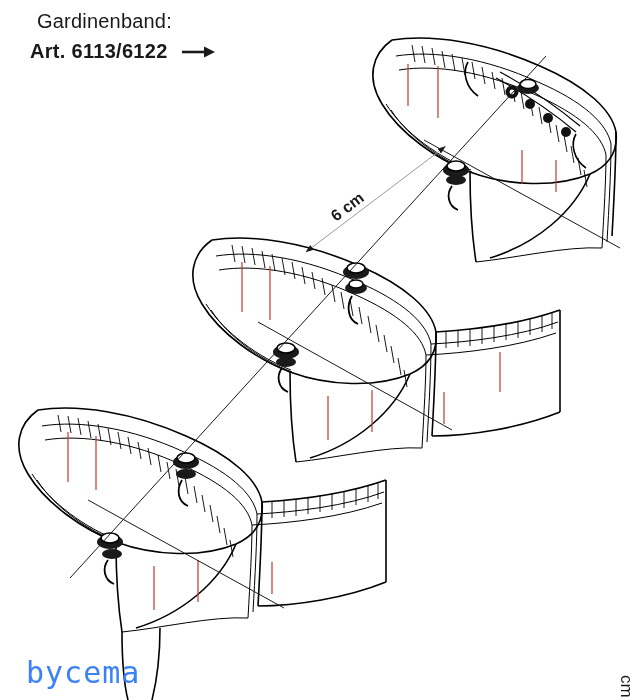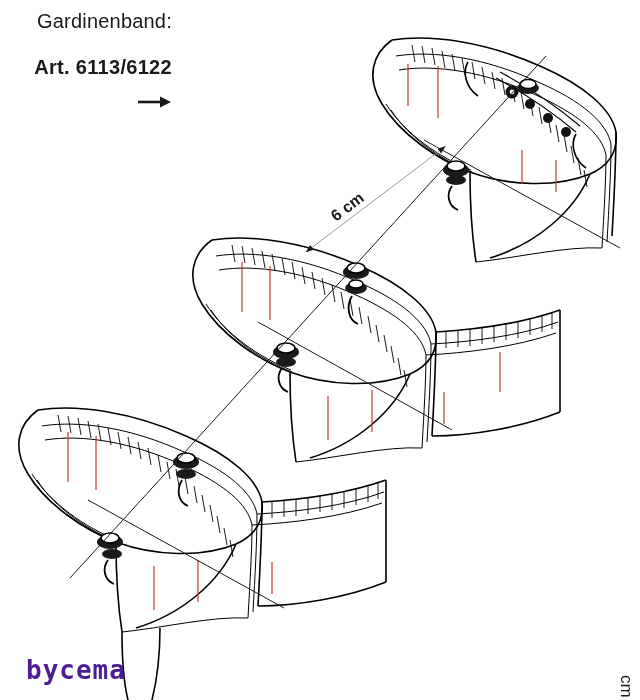--- a/index.html
+++ b/index.html
@@ -31,44 +31,43 @@
   }
   .label-title {
     font-size: 20px;
     font-weight: 400;
     letter-spacing: 0.2px;
     white-space: nowrap;
     margin-left: 7px;
   }
   .label-art-row {
     display: flex;
-    align-items: flex-end;
+    align-items: center;
     gap: 14px;
-    margin-top: 19px;
-    flex-direction: column;
+    margin-top: 3px;
   }
   .label-art {
     font-size: 20px;
     font-weight: bold;
     letter-spacing: 0.3px;
     white-space: nowrap;
   }
   .arrow-icon {
     display: inline-block;
     line-height: 0;
   }
   .watermark {
     position: absolute;
     left: 26px;
     top: 655px;
     font-family: "DejaVu Sans Mono", monospace;
-    font-size: 26px;
-    font-weight: bold;
+    font-size: 30px;
+    font-weight: normal;
     letter-spacing: 1px;
-    color: #4c1d95;
+    color: #3b82f6;
     user-select: none;
   }
   .side-label {
     position: absolute;
     right: 4px;
     bottom: 2px;
     font-size: 17px;
     color: #1a1a1a;
     writing-mode: vertical-rl;
     text-orientation: mixed;

